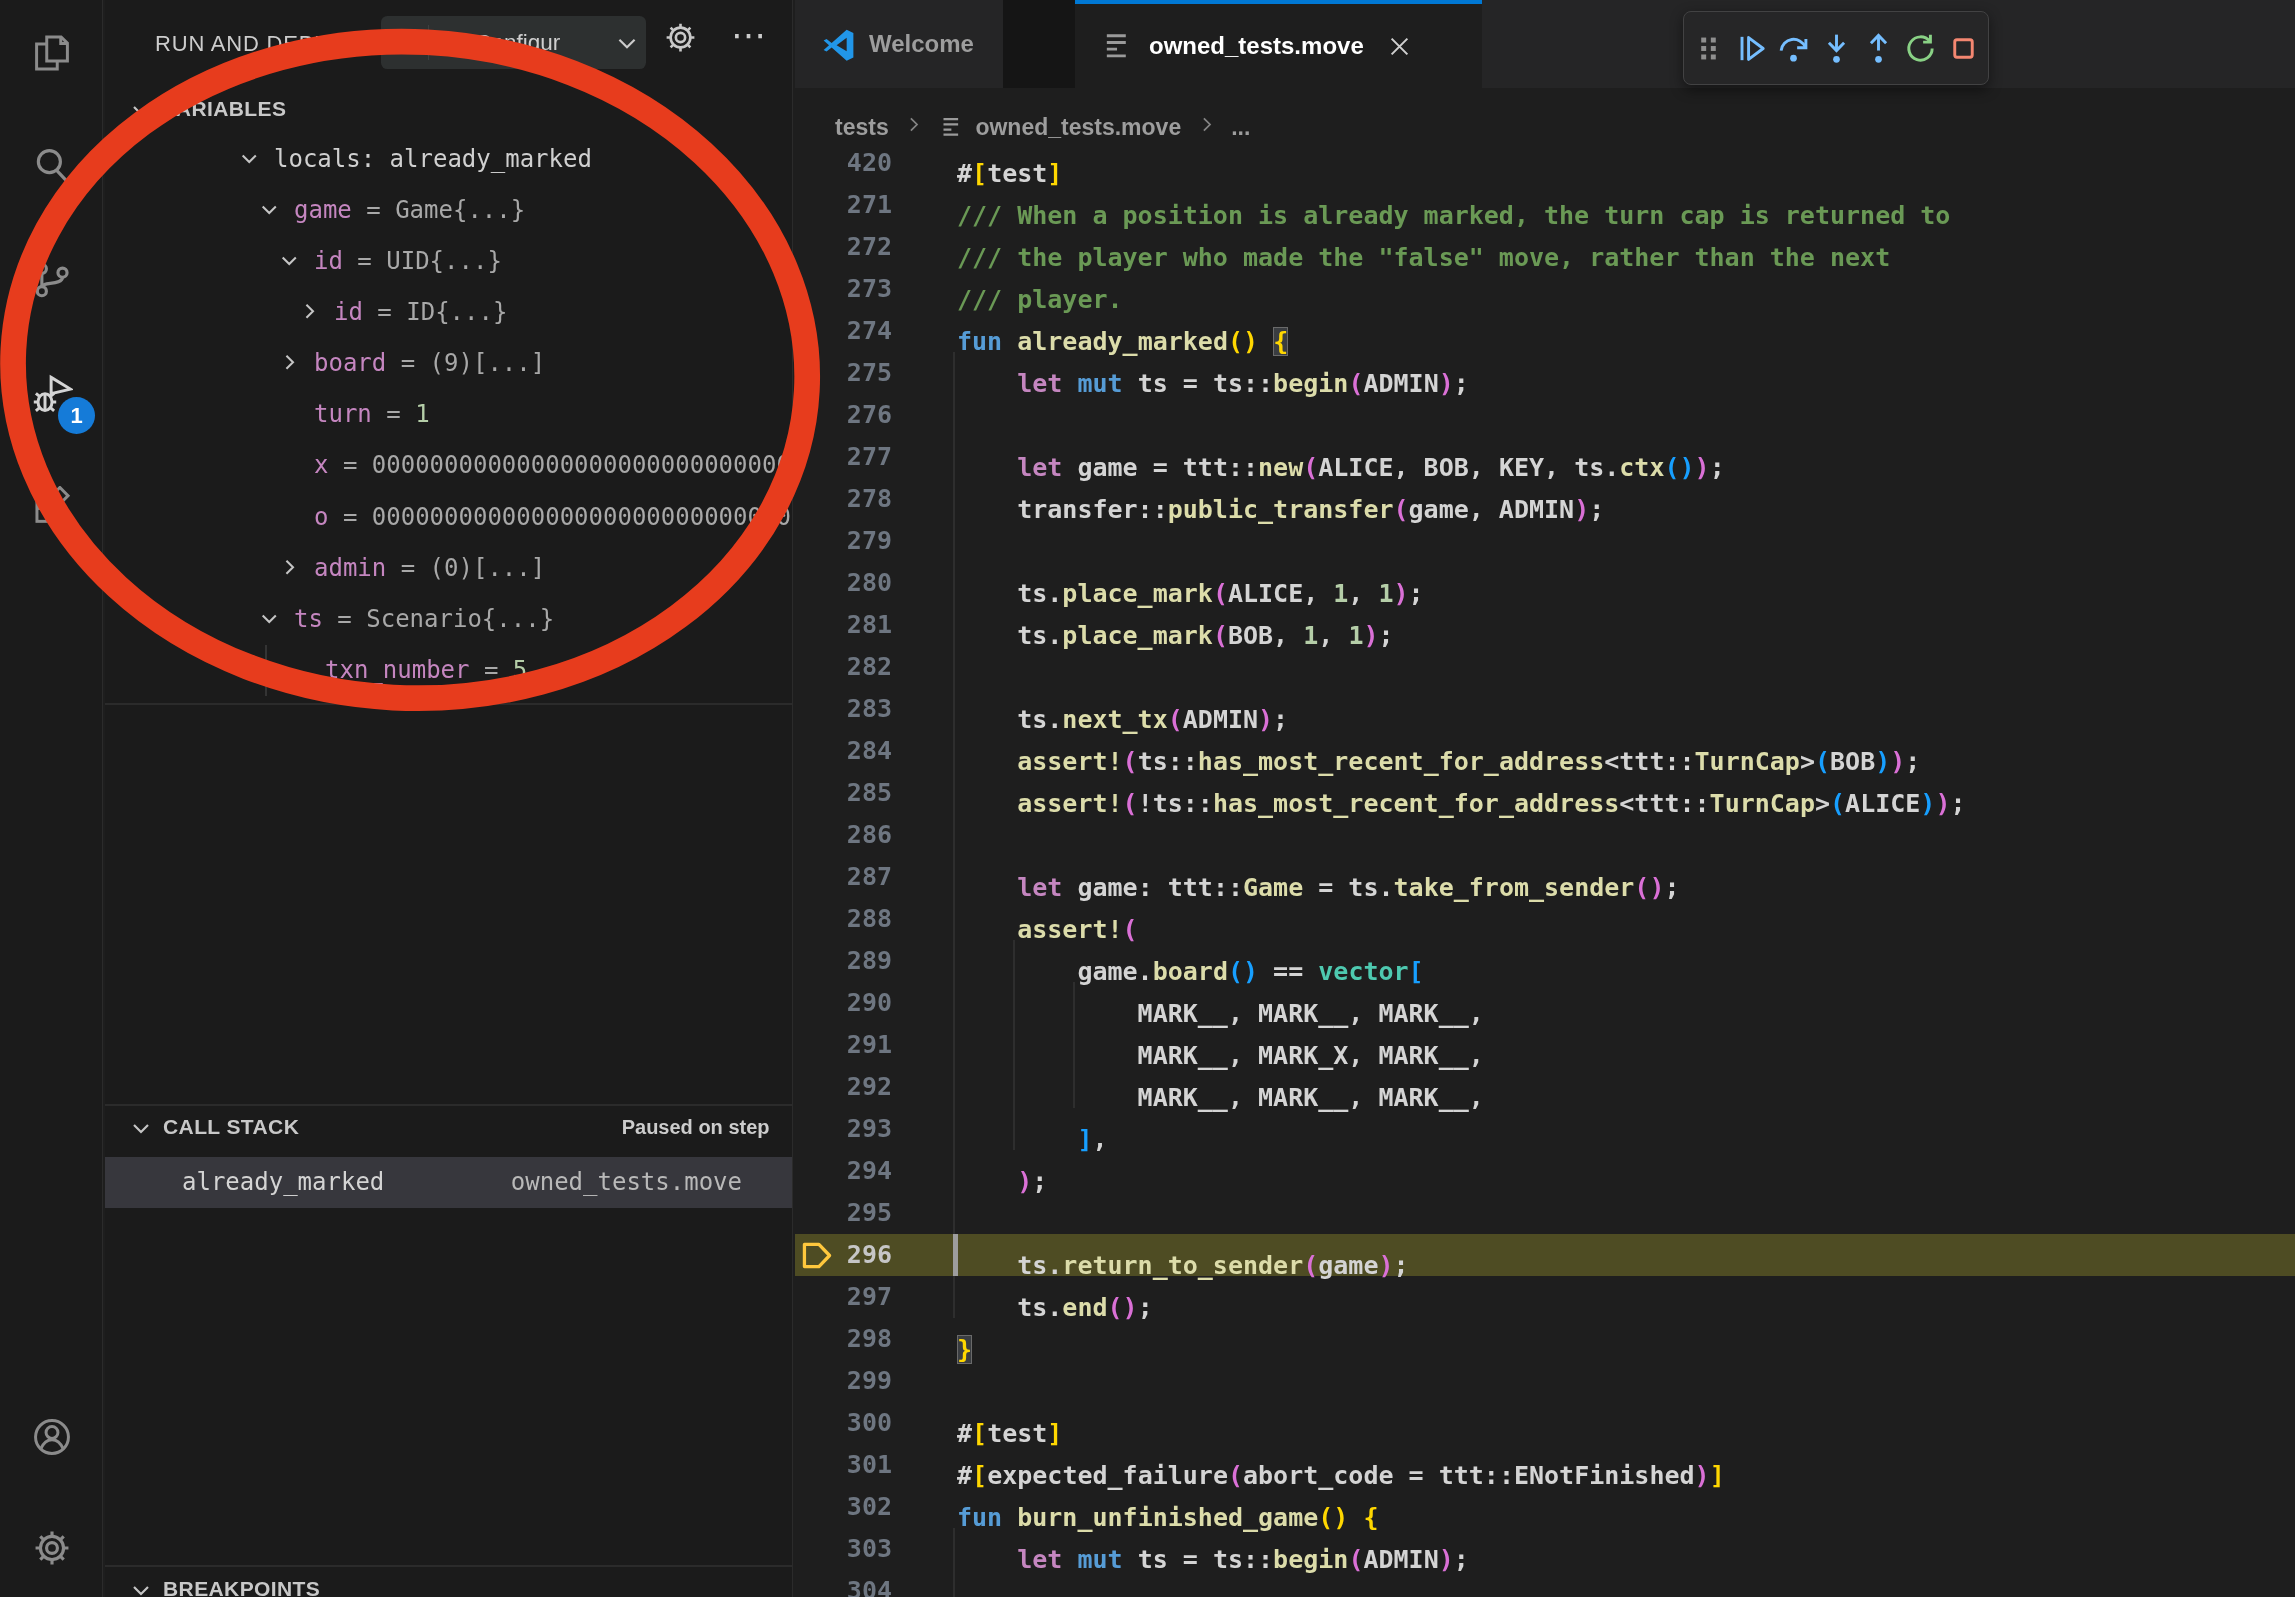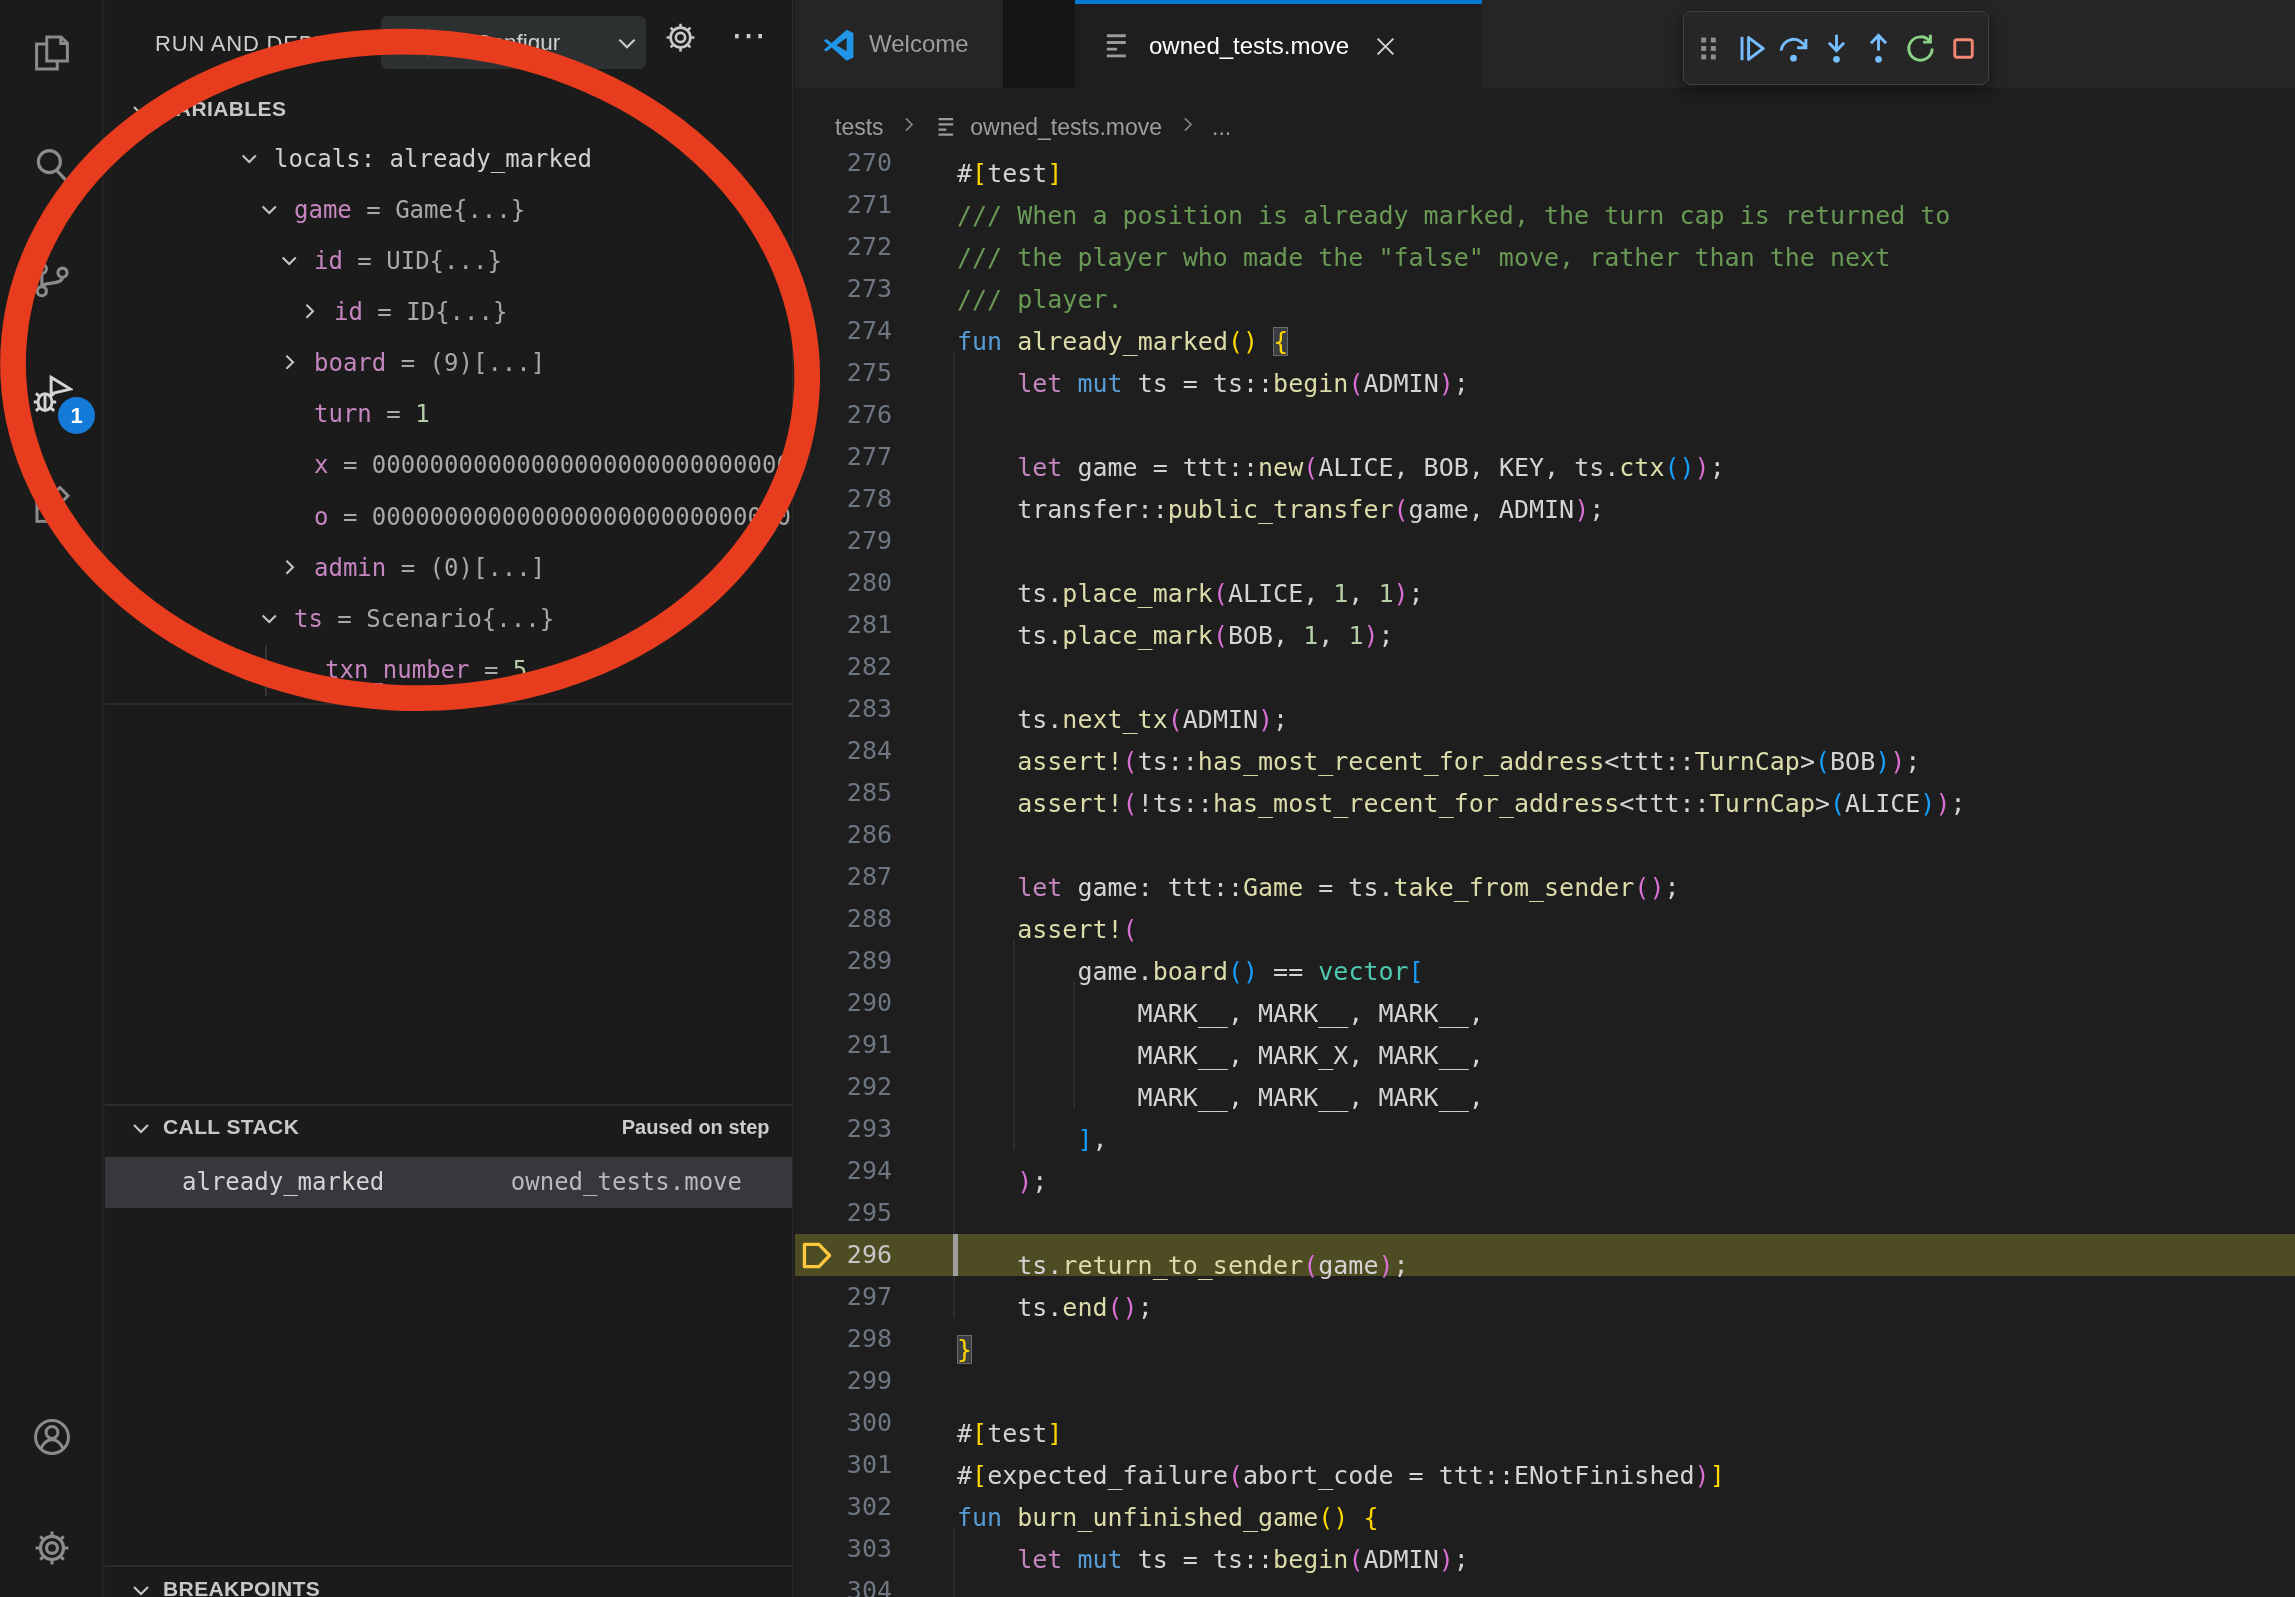--- a/index.html
+++ b/index.html
@@ -51,21 +51,21 @@
   .var-plain { color:#d0d0d0; }
   .var-guide { position:absolute; top:0; height:51px; width:1.6px; background:#343434; }
 
   
   #frame-row { position:absolute; left:0; width:100%; height:51px; background:#37373d;
                font-family:"DejaVu Sans Mono", monospace; font-size:24px; }
   #frame-name { position:absolute; left:77px; top:11.3px; color:#d4d4d4; }
   #frame-source { position:absolute; right:50px; top:11.3px; color:#b9b9b9; }
 
   
-  #editor-group { position:absolute; left:795px; top:0; right:0; bottom:0; background:#1e1e1e; }
+  #editor-group { position:absolute; left:795px; top:0; right:0; bottom:0; background:#1e1e1e;font-weight:bold; }
   #tab-strip { position:absolute; left:0; top:0; right:0; height:88px; background:#252526; }
   #tab-gap { position:absolute; left:208px; top:0; width:72px; height:88px; background:#151515; }
   .tab { position:absolute; top:0; height:88px; display:flex; align-items:center; }
   #tab-welcome { left:0; width:208px; background:#252526; }
   #tab-welcome .tab-label { color:#9d9d9d; }
   #tab-active { left:280px; width:407px; background:#1e1e1e; border-top:4.8px solid #0078d4; }
   #tab-active .tab-label { color:#ffffff; }
   .tab-icon { margin-left:26px; width:35px; height:35px; flex:0 0 auto; }
   .tab-label { font-size:24px; margin-left:13px; white-space:nowrap; }
   .tab-close { margin-left:22.5px; width:27px; height:27px; color:#d0d0d0; }
@@ -330,21 +330,21 @@
     <span class="crumb">owned_tests.move</span>
     <span class="crumb-sep">
       <svg width="21" height="21" viewBox="0 0 24 24" fill="none" stroke="currentColor" stroke-width="2">
           <path d="M9 5l7 7-7 7"></path>
         </svg>
     </span>
     <span class="crumb">...</span>
   </div>
 
   <div id="code-area">
-      <div class="code-row"><span class="gutter-num">270</span><span class="code-text"><span class="tk-d">#</span><span class="tk-b1">[</span><span class="tk-d">test</span><span class="tk-b1">]</span></span></div>
+      <div class="code-row"><span class="gutter-num">420</span><span class="code-text"><span class="tk-d">#</span><span class="tk-b1">[</span><span class="tk-d">test</span><span class="tk-b1">]</span></span></div>
       <div class="code-row"><span class="gutter-num">271</span><span class="code-text"><span class="tk-c">/// When a position is already marked, the turn cap is returned to</span></span></div>
       <div class="code-row"><span class="gutter-num">272</span><span class="code-text"><span class="tk-c">/// the player who made the "false" move, rather than the next</span></span></div>
       <div class="code-row"><span class="gutter-num">273</span><span class="code-text"><span class="tk-c">/// player.</span></span></div>
       <div class="code-row"><span class="gutter-num">274</span><span class="code-text"><span class="tk-k">fun</span><span class="tk-d"> </span><span class="tk-f">already_marked</span><span class="tk-b1">(</span><span class="tk-b1">)</span><span class="tk-d"> </span><span class="tk-bm">{</span></span></div>
       <div class="code-row"><span class="gutter-num">275</span><span class="guide" style="left:158px"></span><span class="code-text"><span class="tk-d">    </span><span class="tk-kl">let</span><span class="tk-d"> </span><span class="tk-k">mut</span><span class="tk-d"> ts = ts::</span><span class="tk-f">begin</span><span class="tk-b2">(</span><span class="tk-d">ADMIN</span><span class="tk-b2">)</span><span class="tk-d">;</span></span></div>
       <div class="code-row"><span class="gutter-num">276</span><span class="guide" style="left:158px"></span><span class="code-text"></span></div>
       <div class="code-row"><span class="gutter-num">277</span><span class="guide" style="left:158px"></span><span class="code-text"><span class="tk-d">    </span><span class="tk-kl">let</span><span class="tk-d"> game = ttt::</span><span class="tk-f">new</span><span class="tk-b2">(</span><span class="tk-d">ALICE, BOB, KEY, ts.</span><span class="tk-f">ctx</span><span class="tk-b3">(</span><span class="tk-b3">)</span><span class="tk-b2">)</span><span class="tk-d">;</span></span></div>
       <div class="code-row"><span class="gutter-num">278</span><span class="guide" style="left:158px"></span><span class="code-text"><span class="tk-d">    transfer::</span><span class="tk-f">public_transfer</span><span class="tk-b2">(</span><span class="tk-d">game, ADMIN</span><span class="tk-b2">)</span><span class="tk-d">;</span></span></div>
       <div class="code-row"><span class="gutter-num">279</span><span class="guide" style="left:158px"></span><span class="code-text"></span></div>
       <div class="code-row"><span class="gutter-num">280</span><span class="guide" style="left:158px"></span><span class="code-text"><span class="tk-d">    ts.</span><span class="tk-f">place_mark</span><span class="tk-b2">(</span><span class="tk-d">ALICE, </span><span class="tk-n">1</span><span class="tk-d">, </span><span class="tk-n">1</span><span class="tk-b2">)</span><span class="tk-d">;</span></span></div>

